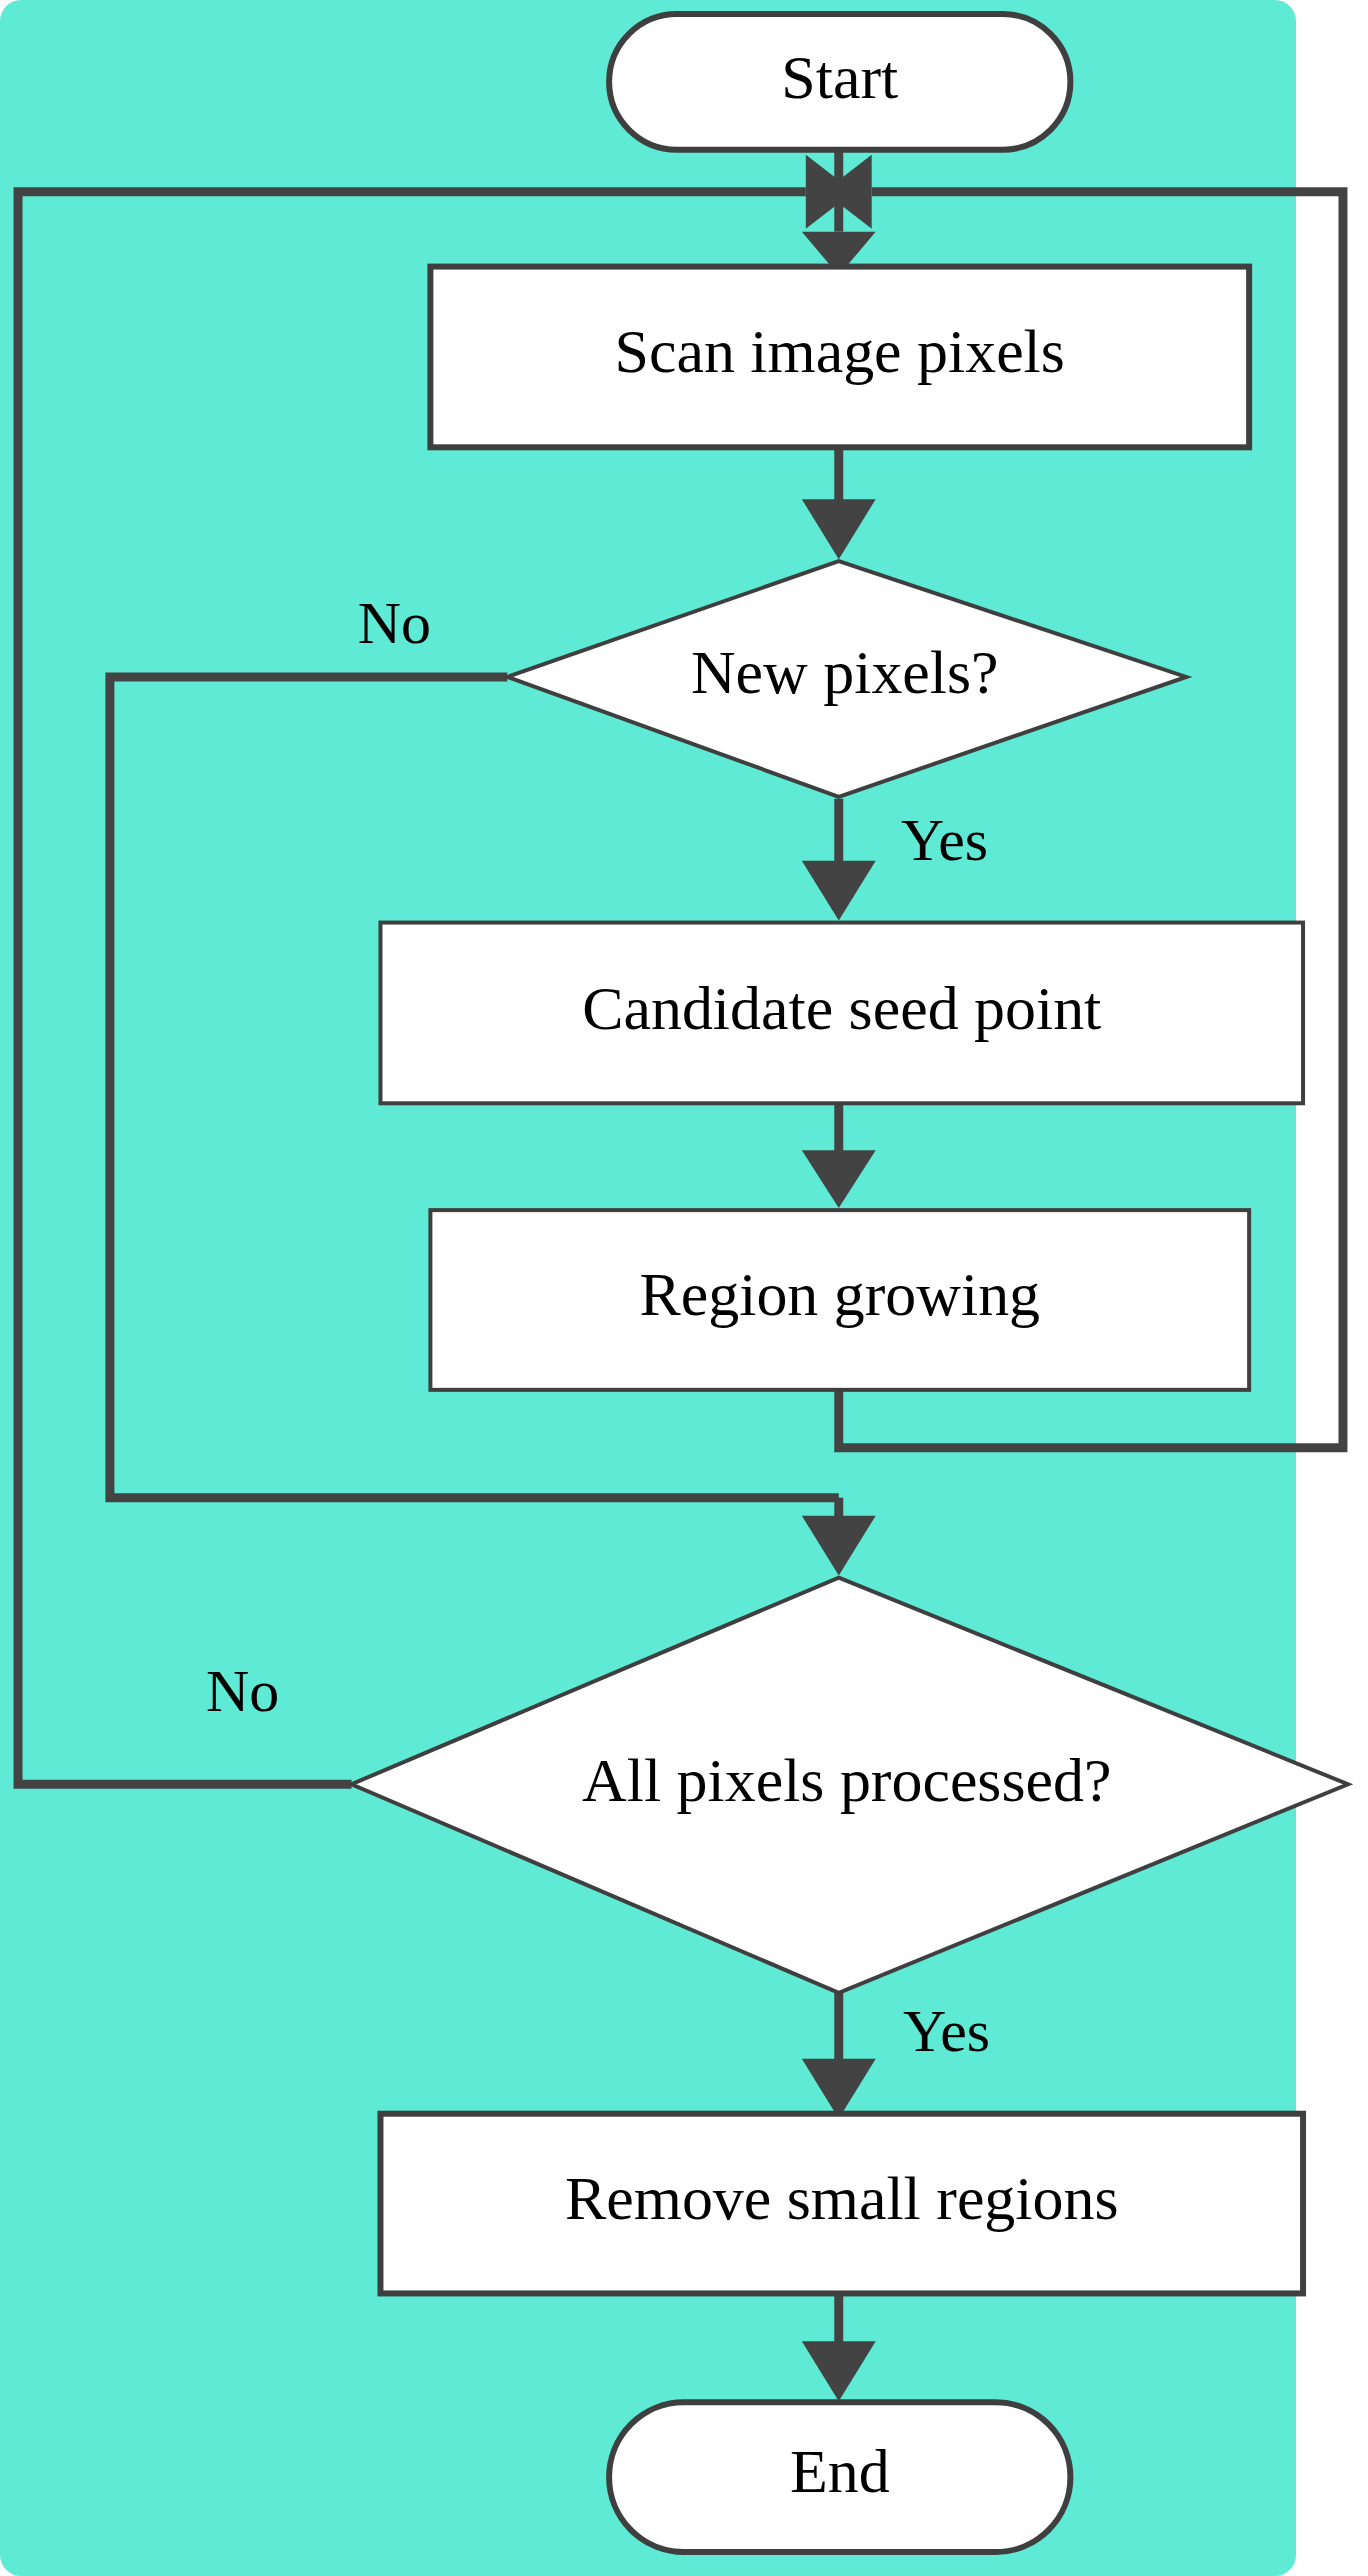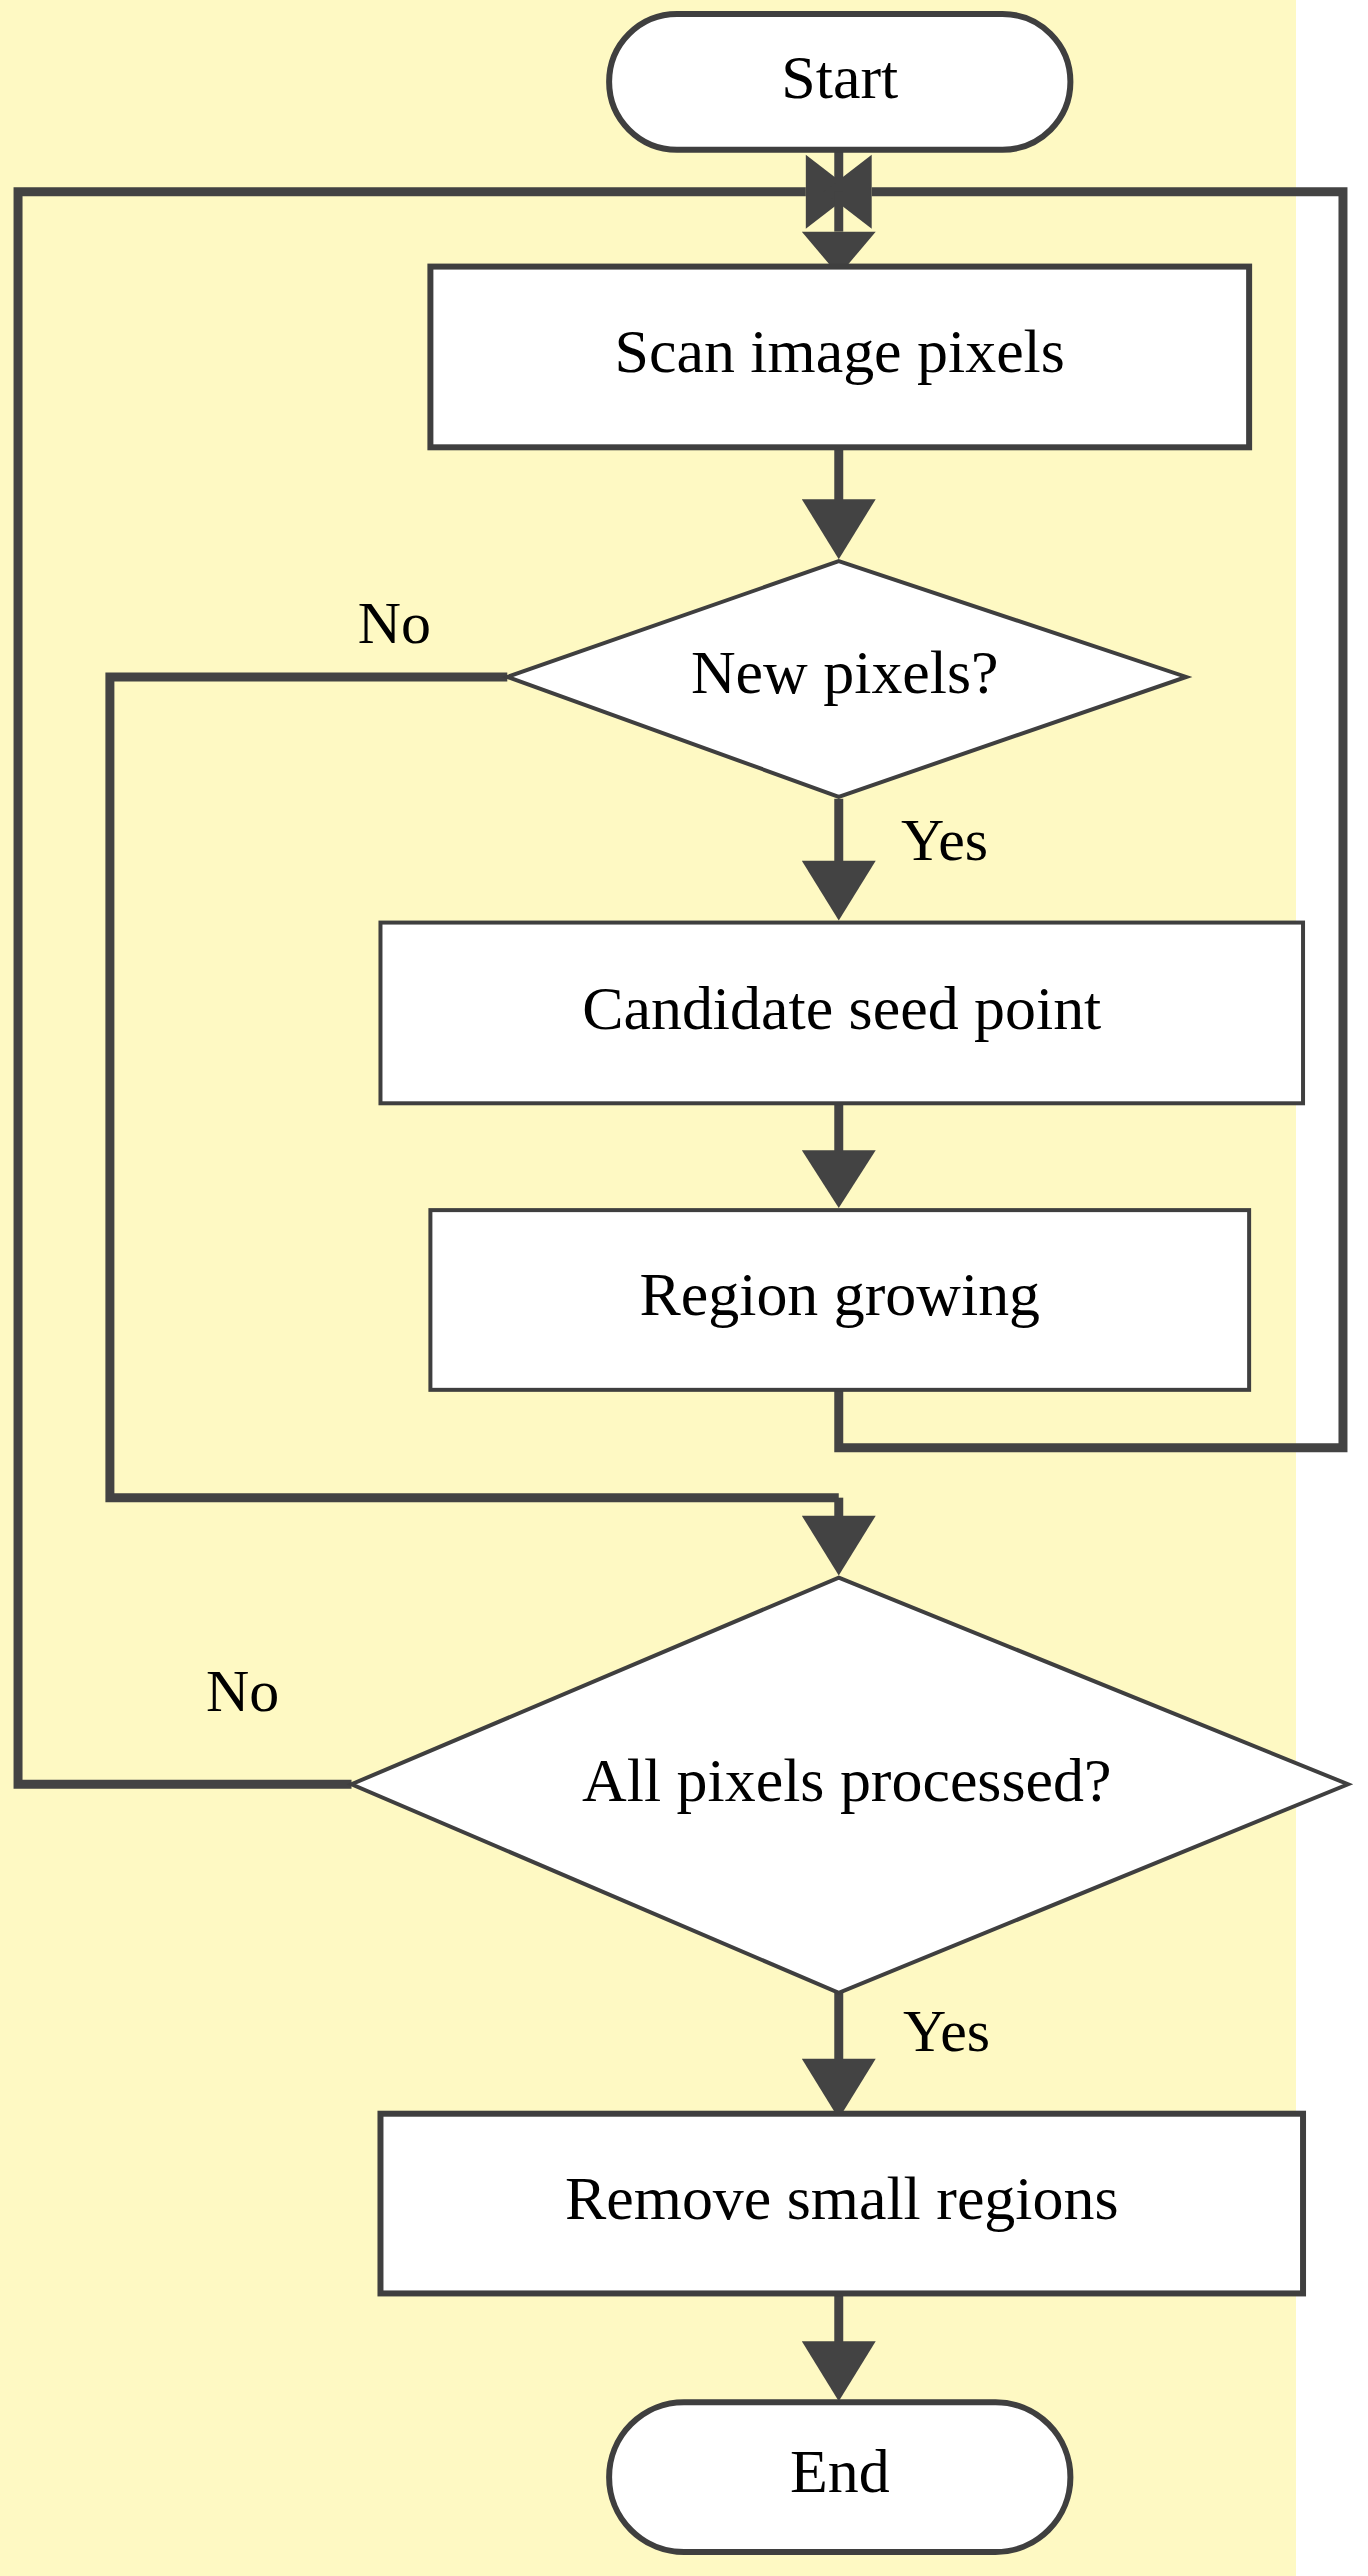--- a/index.html
+++ b/index.html
@@ -10,21 +10,22 @@
   body {
     width: 1369px;
     height: 2576px;
     font-family: "Liberation Serif", "DejaVu Serif", serif;
     overflow: hidden;
   }
   #flowchart-root {
     position: relative;
     width: 1296px;
     height: 2576px;
-    background: #fef9c3;
+    background: #5eead4;
+    border-radius: 21px;
   }
   svg#flow-svg {
     display: block;
     width: 1369px;
     height: 2576px;
   }
   .node-shape {
     fill: #ffffff;
   }
   .shape-thin {

